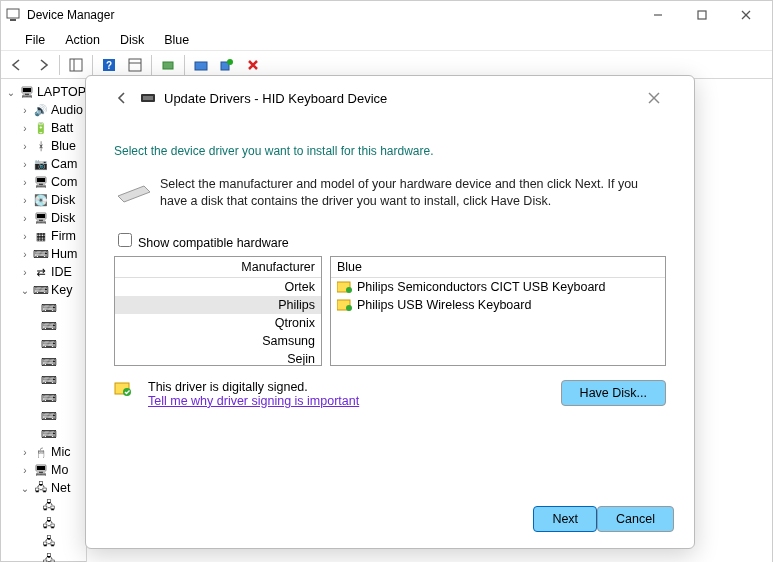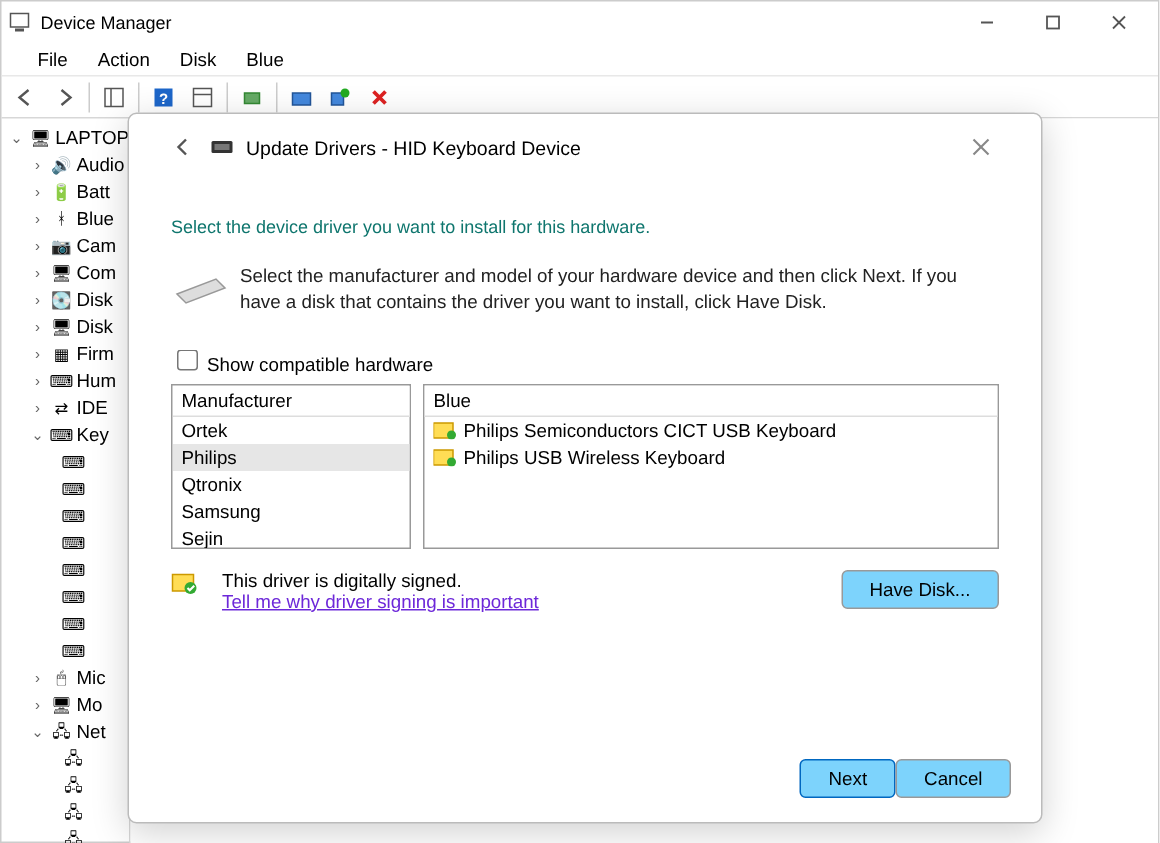--- a/index.html
+++ b/index.html
@@ -32,21 +32,21 @@
 .dclose { margin-left:auto; width:32px; height:32px; display:flex; align-items:center; justify-content:center; }
 .dbody { padding: 10px 28px 0 28px; }
 .headline { color:#0f766e; font-size: 12px; margin: 14px 0 18px 0;}
 .instr-row { display:flex; gap:6px; margin-bottom:20px;}
 .instr-icon { width:40px; height:28px; display:flex; align-items:center; justify-content:center; margin-top:2px;}
 .instr-text { font-size: 12.5px; color:#222; line-height:1.35;}
 .chkrow { display:flex; align-items:flex-end; font-size:12.5px; margin-bottom:6px;}
 .chkrow input { width:14px; height:14px; margin-right:6px;}
 .listgrid { display:flex; gap:8px; }
 .listbox { border:1px solid #999; height:110px; overflow:auto; }
-.lb-mfr { width: 160px; }
+.lb-mfr { width: 208px; text-align: right; }
 .lb-model { flex:1; }
 .lb-hdr { padding:3px 6px; font-size:12.5px; border-bottom:1px solid #ddd; background:#fff;}
 .lb-item { padding:2px 6px; font-size:12.5px; cursor:default;}
 .lb-item.sel { background:#e6e6e6;}
 .lb-item .picon { display:inline-block; width:16px; height:12px; margin-right:4px; vertical-align:middle;}
 .signrow { display:flex; align-items:flex-start; margin-top:14px; gap:16px;}
 .signrow .sicon { width:18px; height:18px; }
 .signrow .stxt { font-size:12.5px;}
 .signrow .stxt a { color:#6d28d9; }
 .havebtn { margin-left:auto; }

